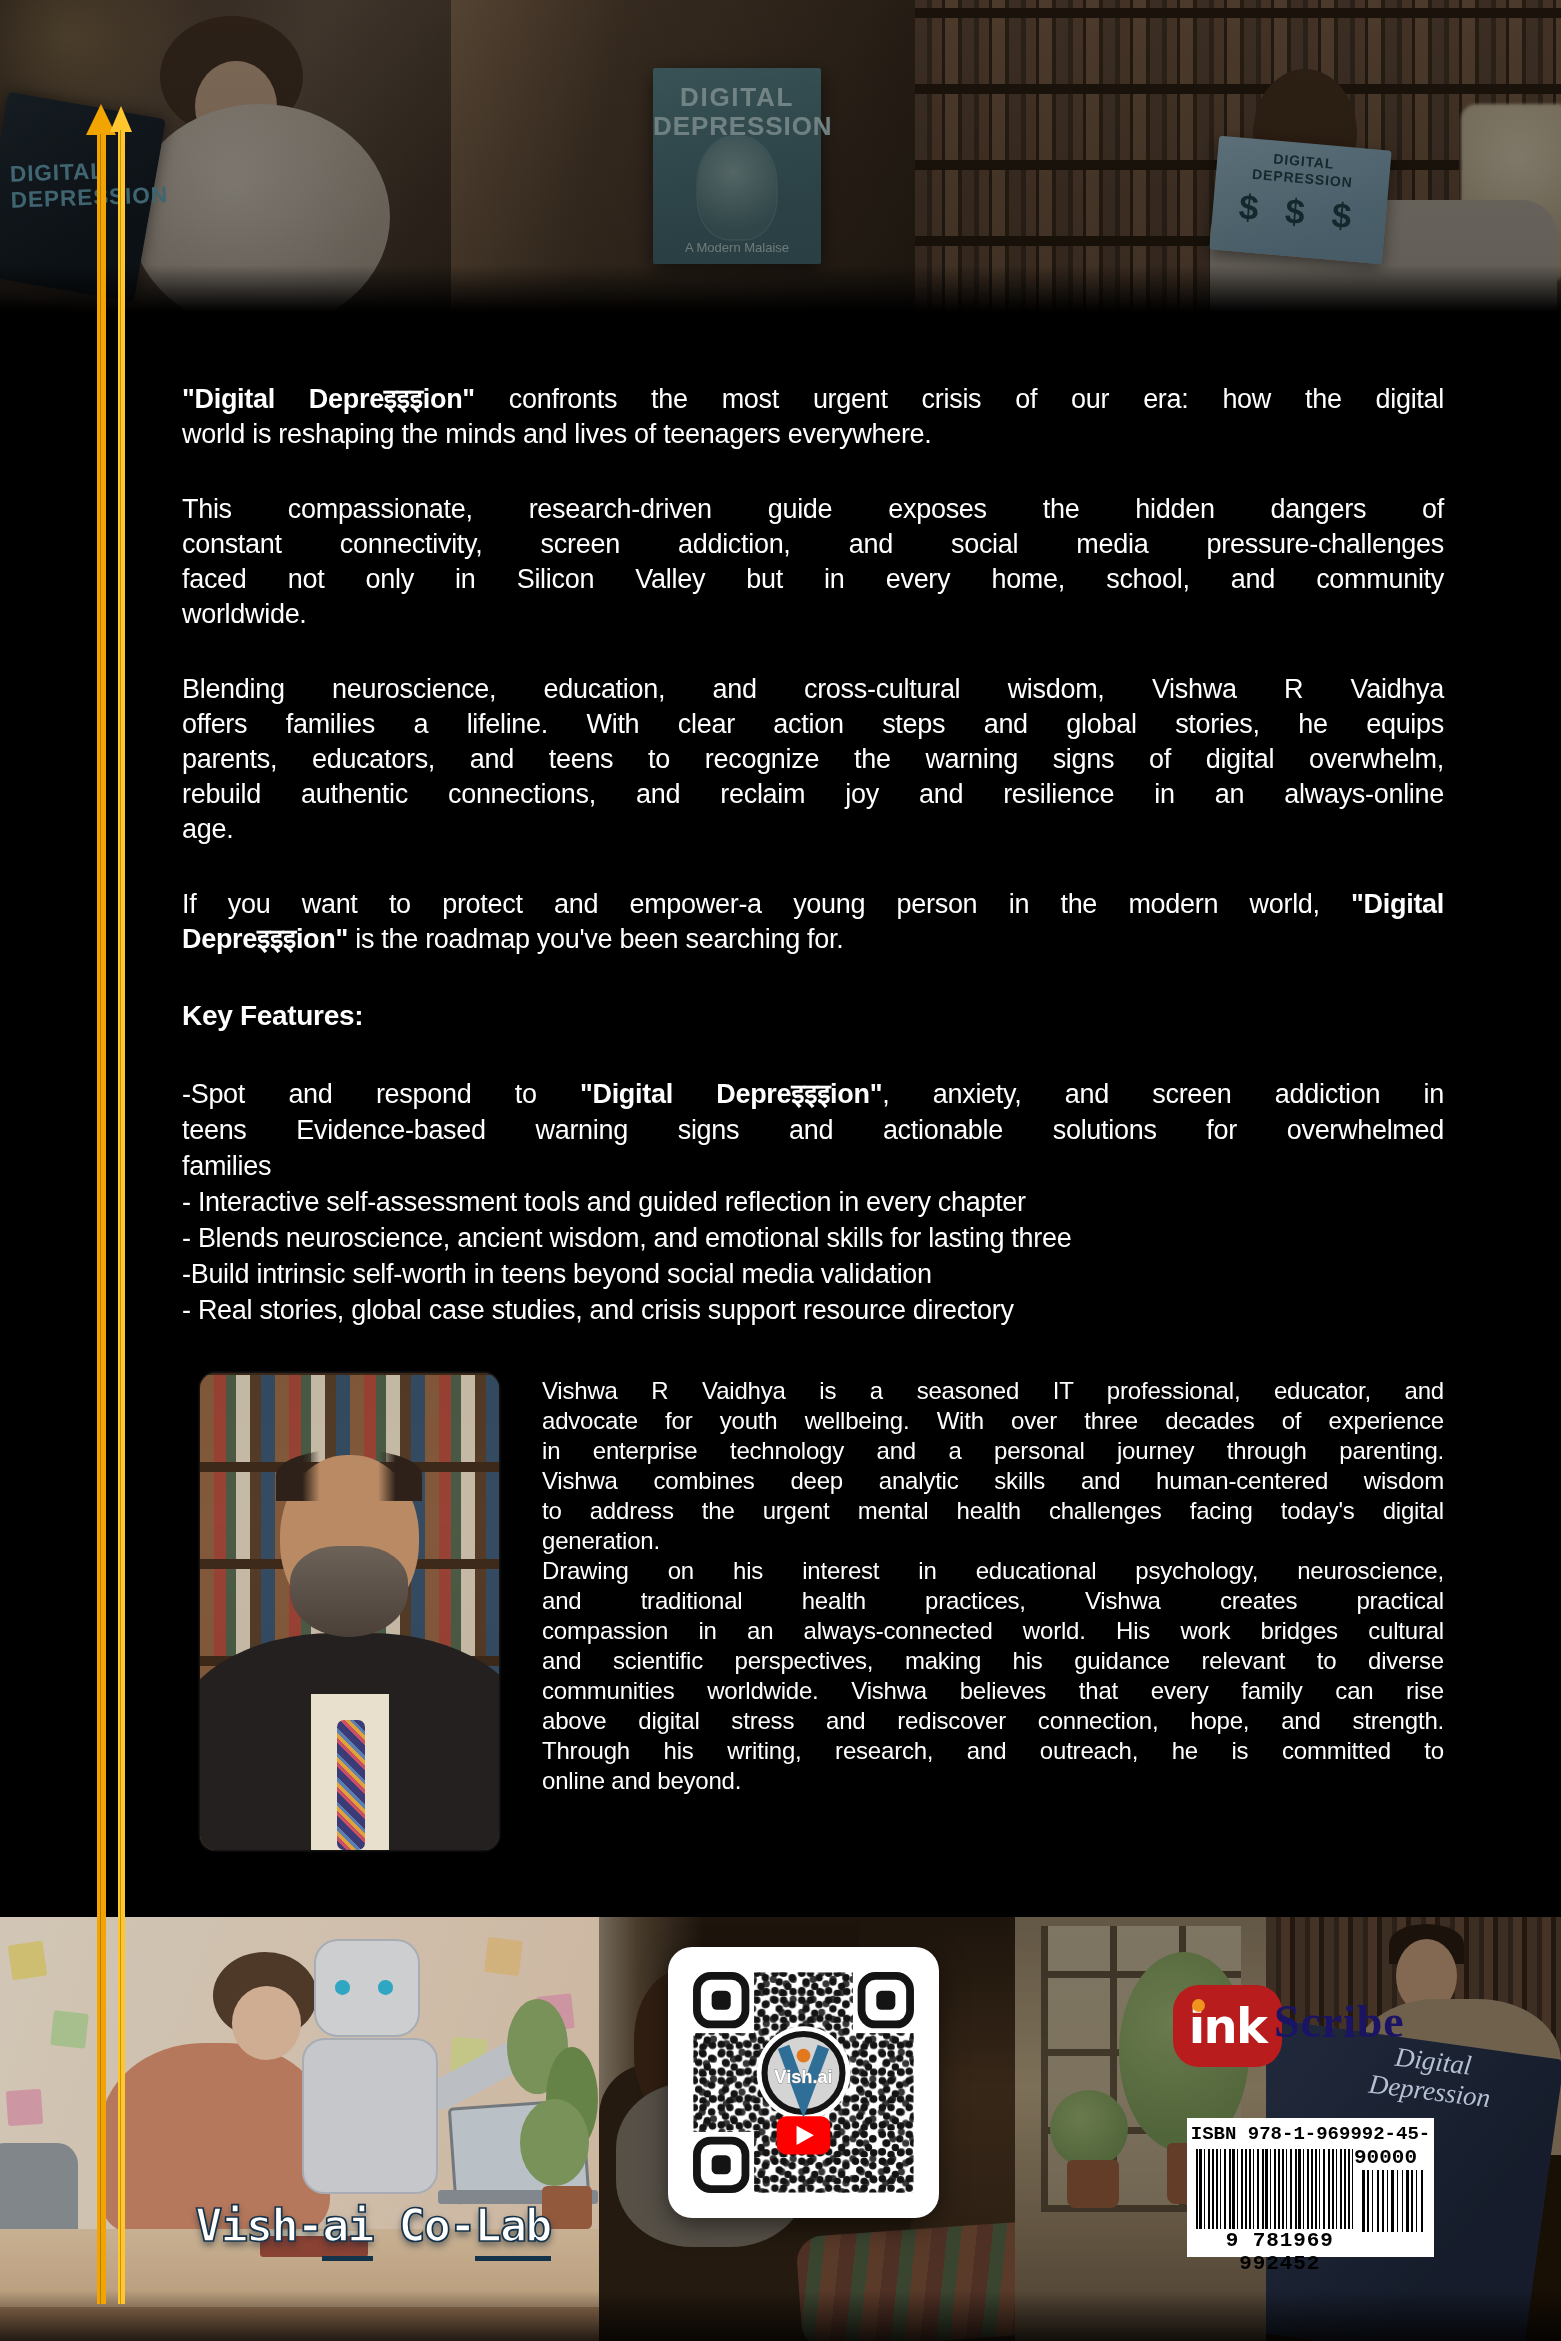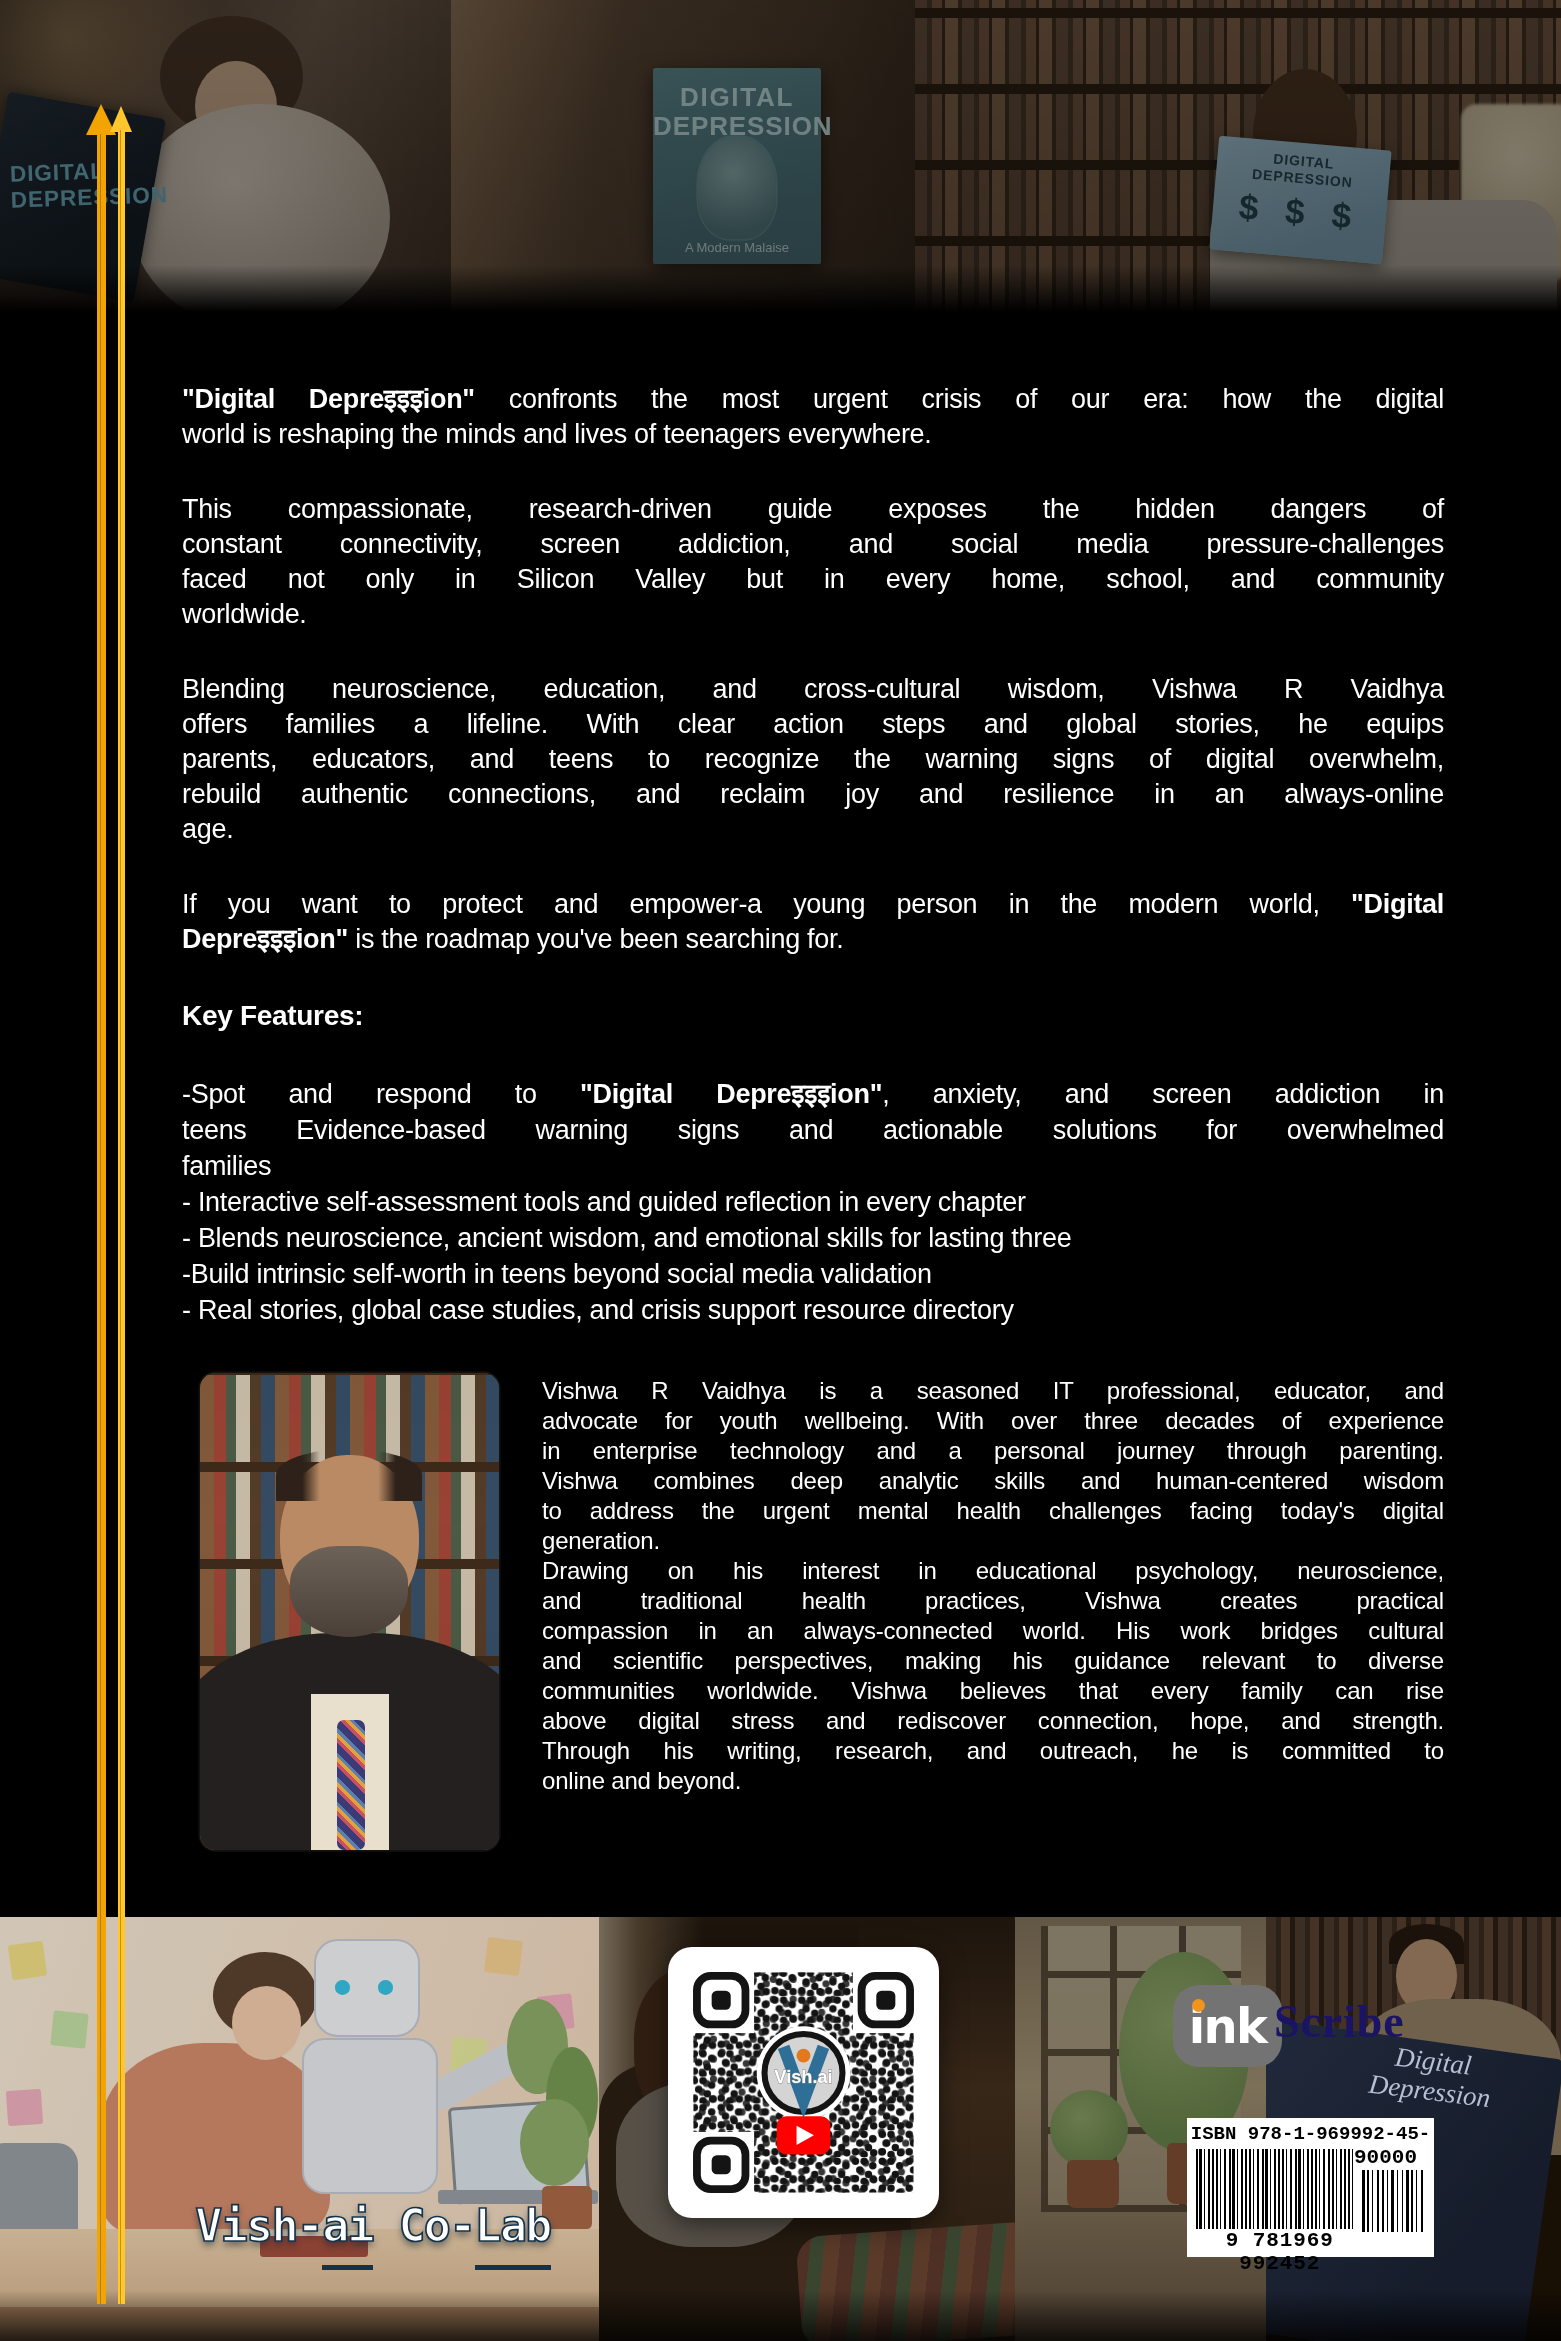--- a/index.html
+++ b/index.html
@@ -121,26 +121,26 @@
     background:linear-gradient(120deg,#33405c,#222c42 70%);border-radius:7px;box-shadow:-5.2px 0 0 #8a93a8;}
   .seg-shade{position:absolute;left:0;top:0;width:100%;height:100%;background:rgba(0,0,0,.35);}
   .seg-shade-lite{position:absolute;left:0;top:0;width:100%;height:100%;background:rgba(0,0,0,.16);}
   .strip-fade{left:0;top:2290px;width:1561px;height:52px;background:linear-gradient(180deg,transparent,rgba(0,0,0,.8));z-index:6;}
 
   
   .z5{z-index:5;}
   .colab{left:130px;top:2199px;width:486px;text-align:center;font-family:"DejaVu Sans Mono",monospace;
     font-weight:bold;font-size:45px;color:#fff;-webkit-text-stroke:1.7px #14324a;letter-spacing:-1.7px;
     text-shadow:0 3.5px 7px rgba(10,30,45,.55);}
-  .colab .u{border-bottom:5.2px solid #14324a;padding-bottom:13px;}
+  .colab .u{border-bottom:5.2px solid #14324a;padding-bottom:4px;}
   .qr-card{left:668px;top:1947px;width:271px;height:271px;background:#fff;border-radius:24px;
     box-shadow:0 7px 26px rgba(0,0,0,.5);display:flex;align-items:center;justify-content:center;}
   .qrlogo-text{font:bold 21px "Liberation Sans",sans-serif;fill:#fff;paint-order:stroke;stroke:#8a8a8a;stroke-width:1px;}
   .inkscribe{left:1173px;top:1985px;width:278px;height:87px;}
-  .ink-box{position:absolute;left:0;top:0;width:109px;height:82px;background:#737373;border-radius:26px;
+  .ink-box{position:absolute;left:0;top:0;width:109px;height:82px;background:#b91c1c;border-radius:26px;
     display:flex;align-items:center;justify-content:center;}
   .ink-txt{font-weight:800;font-size:48px;color:#fff;letter-spacing:-1.7px;font-family:"DejaVu Sans",sans-serif;}
   .ink-dot{position:absolute;left:19px;top:14px;width:13px;height:13px;border-radius:50%;background:#f0941e;}
   .scribe-txt{position:absolute;left:101px;top:10.4px;font-family:"Liberation Serif",serif;font-weight:600;
     font-size:46px;color:#1b1464;letter-spacing:0.9px;}
   .script-book{left:1349px;top:2047px;width:165px;transform:rotate(7deg);text-align:center;z-index:5;
     font-family:"Liberation Serif",serif;font-style:italic;font-size:27px;line-height:29.5px;color:#b6c0d4;}
   .barcode{left:1187px;top:2118px;width:247px;height:139px;background:#fff;color:#000;z-index:6;}
   .bc-isbn{position:absolute;left:0;top:5.2px;width:100%;text-align:center;font-family:"Liberation Mono",monospace;
     font-weight:bold;font-size:19px;letter-spacing:0px;}

